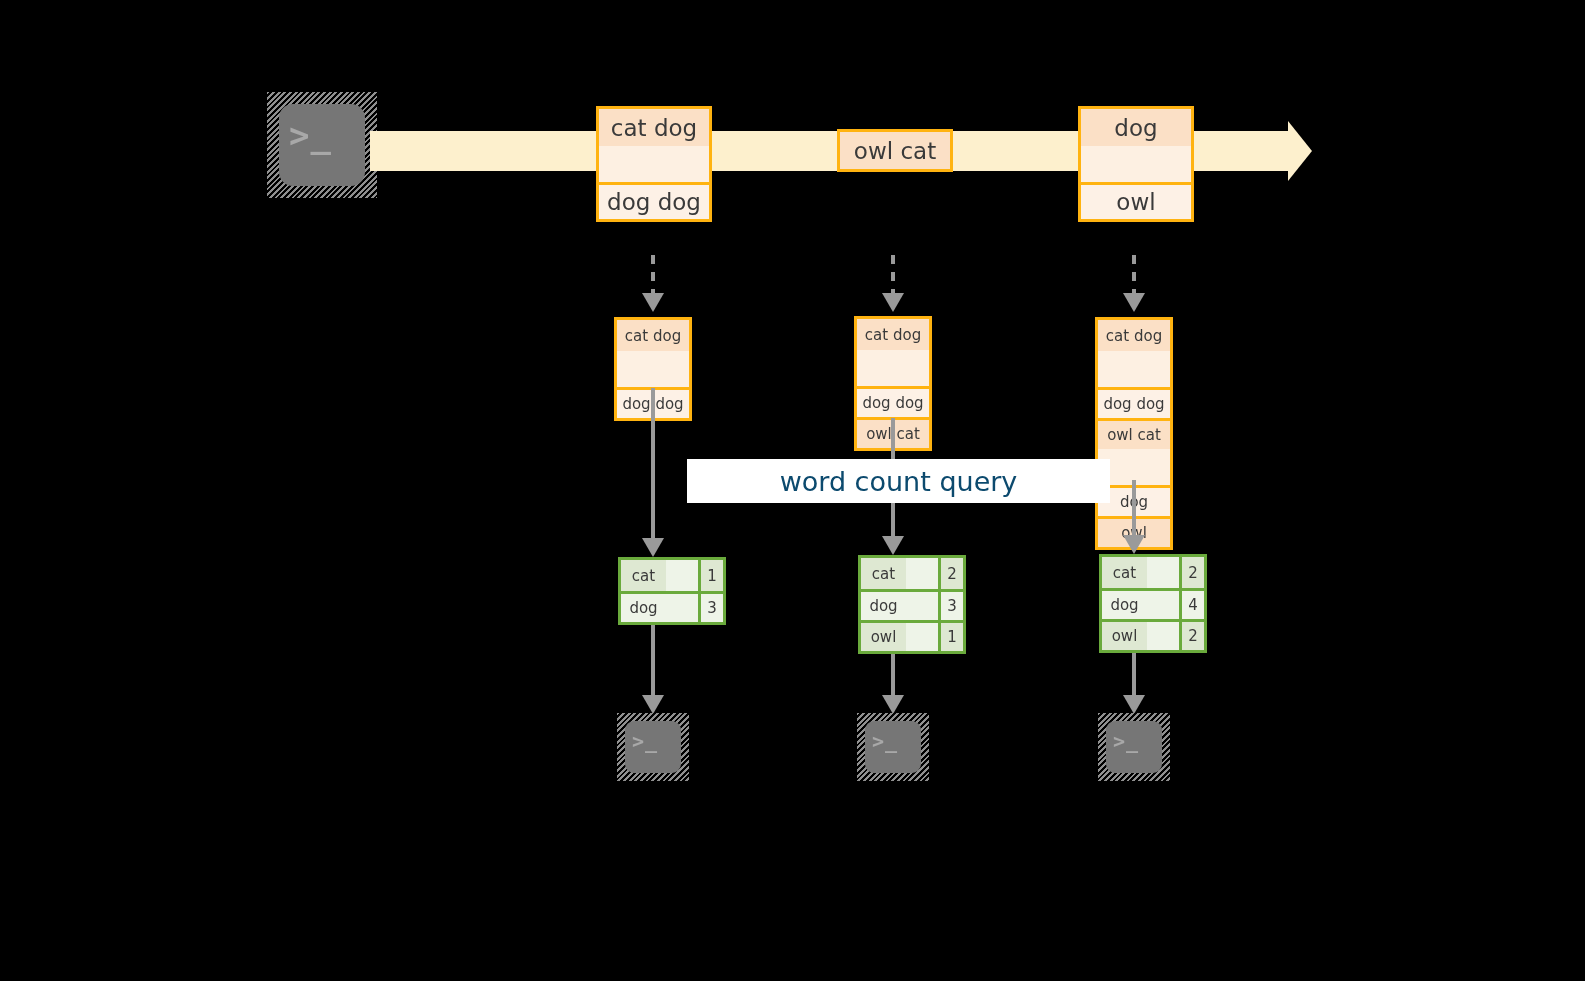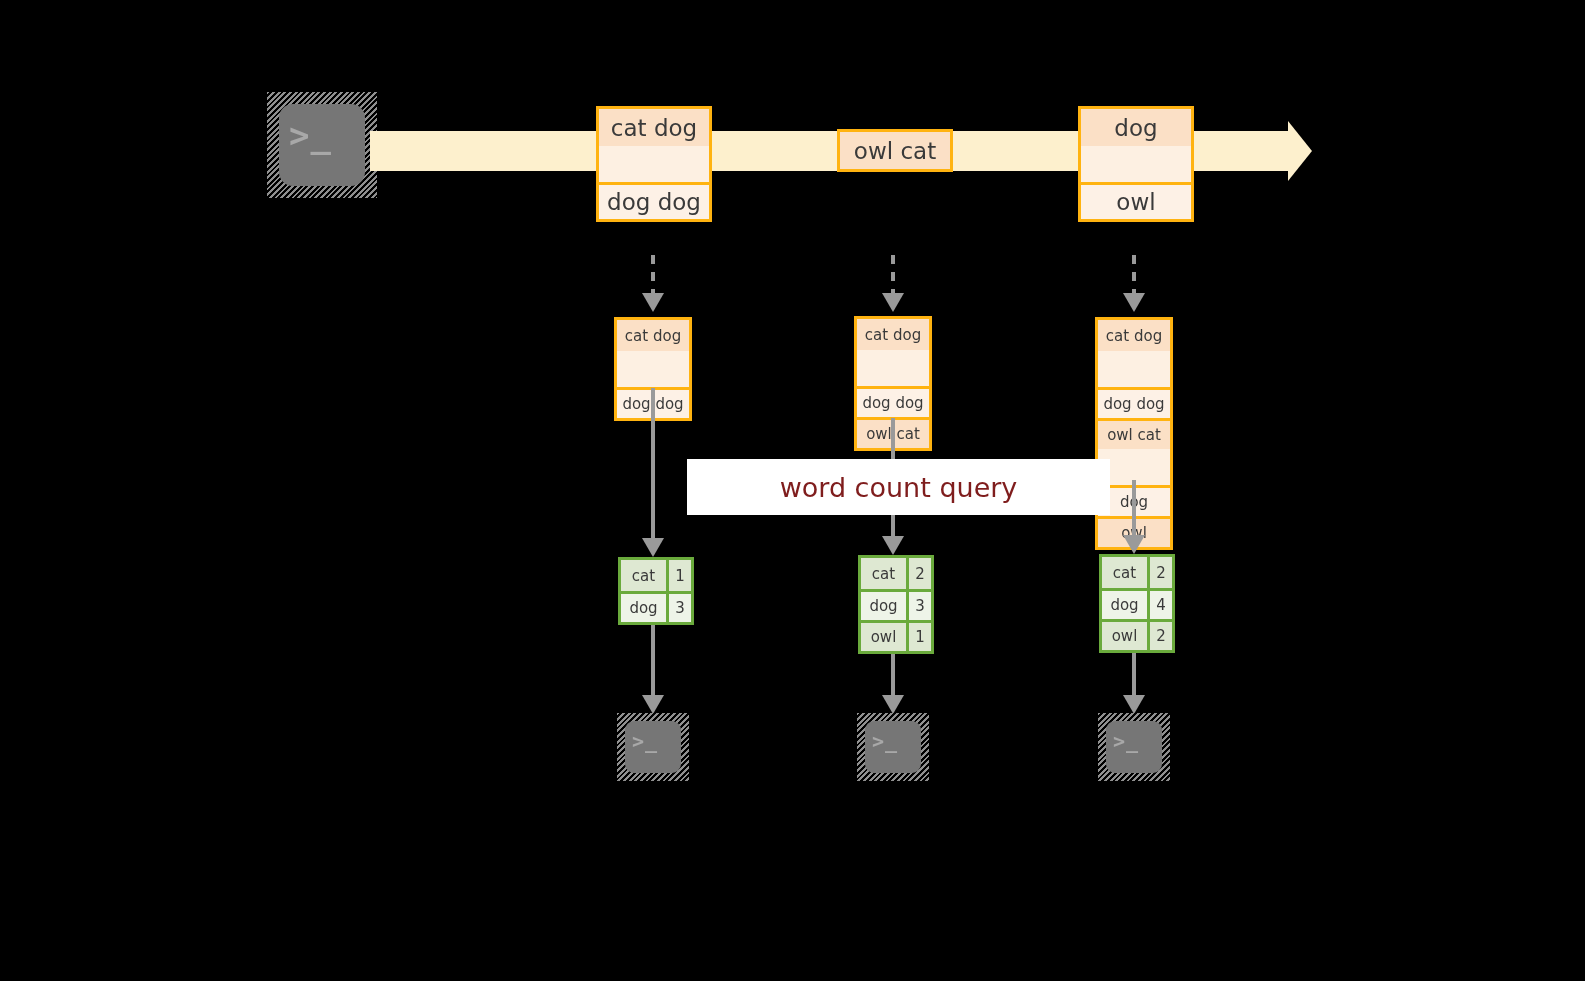--- a/index.html
+++ b/index.html
@@ -98,20 +98,21 @@
   .gbox {
     position: absolute;
     box-sizing: border-box;
     border: 3px solid #6aaa3c;
     background: #eef4e8;
   }
   .gbox .grow {
     display: flex;
     height: 31px;
     box-sizing: border-box;
+    gap: 32px;
   }
   .gbox .grow + .grow { border-top: 3px solid #6aaa3c; }
   .gbox .grow.dark .gc { background: #dee8d2; }
   .gbox .grow.light .gc { background: #eef4e8; }
   .gbox .gc {
     display: flex;
     align-items: center;
     justify-content: center;
     font-size: 15px;
     box-sizing: border-box;
@@ -139,27 +140,27 @@
     border-right: 11px solid transparent;
     border-top: 19px solid #9a9a9a;
   }
 
   
   .banner {
     position: absolute;
     left: 687px;
     top: 459px;
     width: 423px;
-    height: 56px;
+    height: 44px;
     background: #ffffff;
     display: flex;
     align-items: center;
     justify-content: center;
     font-size: 27px;
-    color: #7f1d1d;
+    color: #0c4a6e;
     white-space: nowrap;
   }
 </style>
 </head>
 <body>
 
 <div class="stage">
 
   <div class="term term-big">
     <div class="body"></div>

